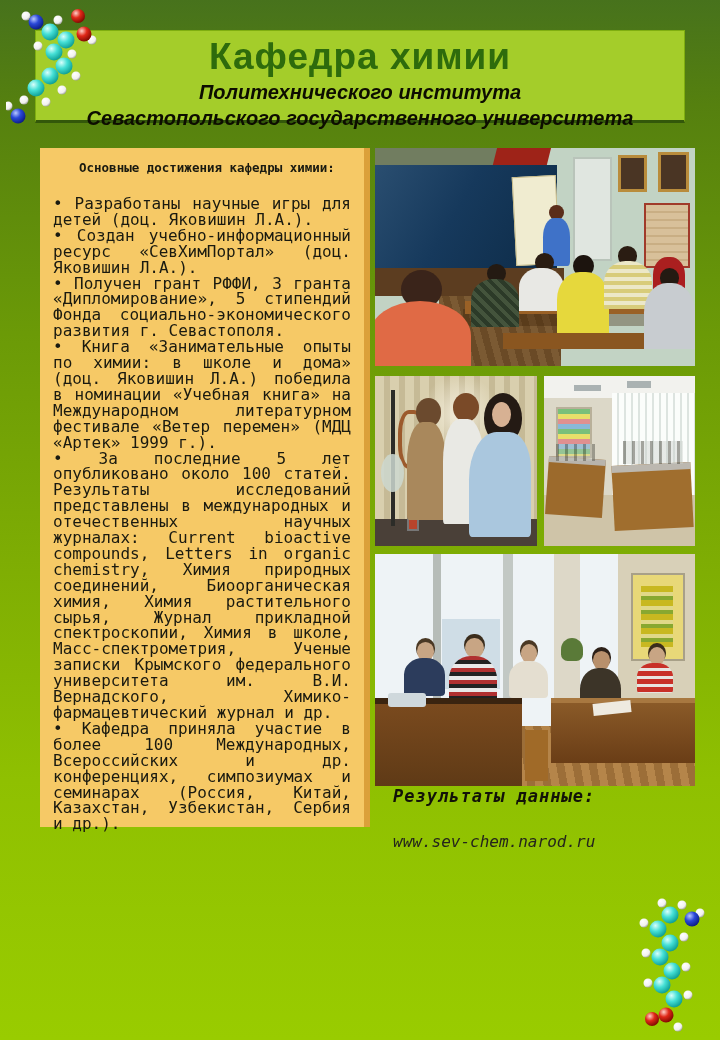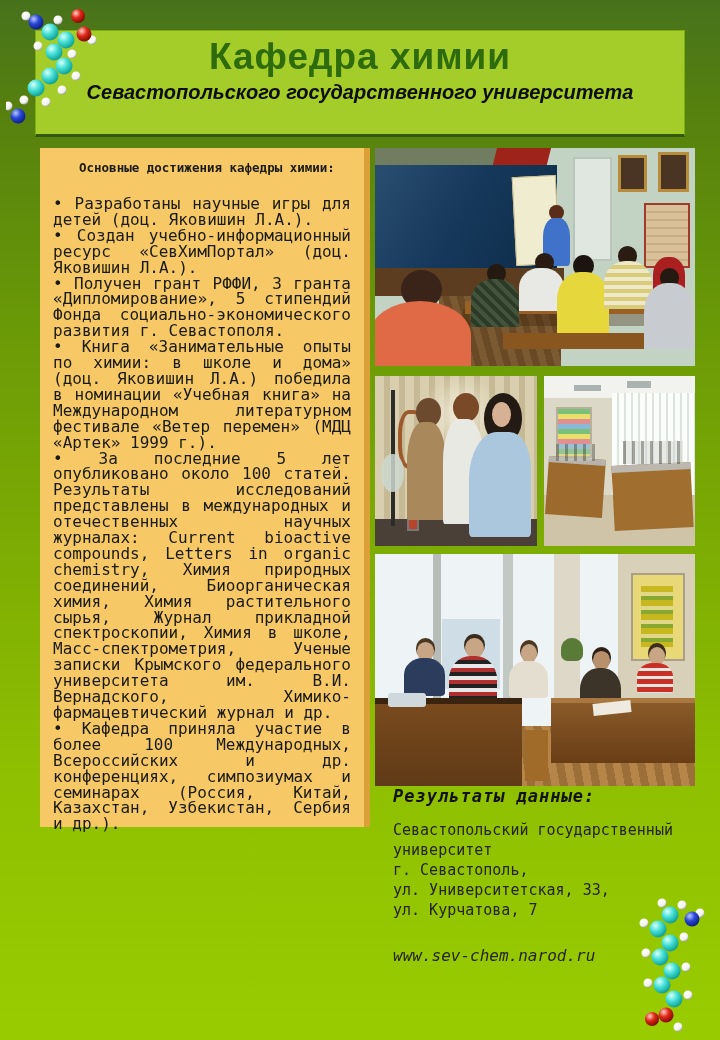--- a/index.html
+++ b/index.html
@@ -1,20 +1,20 @@
 <!DOCTYPE html>
 <html><head>
 <meta charset="utf-8">
 <style>
   html,body{margin:0;padding:0;background:#333;}
   .poster{position:relative;width:720px;height:1040px;overflow:hidden;
     background:linear-gradient(180deg,#47721c 0%,#55800f 10%,#6b9a07 32%,#7fae03 55%,#8fc001 75%,#99cc00 100%);
     font-family:"DejaVu Sans Mono", monospace;}
   
-  .header-band{position:absolute;left:35px;top:30px;width:650px;height:107px;
+  .header-band{position:absolute;left:35px;top:30px;width:650px;height:93px;
     background:#a4cd2a;border:1px solid #7fae10;border-bottom:3px solid #33580a;box-sizing:border-box;text-align:center;}
   .page-title{margin-top:4px;font-family:"Liberation Sans",sans-serif;font-weight:bold;font-size:37px;line-height:44px;color:#2e6b0c;letter-spacing:1px;}
   .subtitle{font-family:"Liberation Sans",sans-serif;font-weight:bold;font-style:italic;font-size:20px;line-height:26px;color:#0d0d00;}
   
   .panel{position:absolute;left:40px;top:148px;width:330px;height:679px;box-sizing:border-box;
     background:#f6c966;border-right:6px solid #dba03a;padding:12px 13px 10px 13px;color:#1a1a10;}
   .ach-heading{margin:0 0 20px 0;font-size:12.5px;line-height:16px;font-weight:bold;text-align:justify;text-indent:26px;}
   .ach-item{margin:0;font-size:16px;line-height:15.9px;text-align:justify;}
   
   .photo{position:absolute;overflow:hidden;background:#888;}
@@ -33,20 +33,21 @@
   .mol-tl{left:6px;top:6px;}
   .mol-br{left:612px;top:893px;}
 </style>
 </head>
 <body>
 
 <div class="poster">
 
   <div class="header-band">
     <div class="page-title">Кафедра химии</div>
+    <div class="subtitle">Политехнического института</div>
     <div class="subtitle">Севастопольского государственного университета</div>
   </div>
 
   <svg class="molecule mol-tl" width="112" height="122" viewBox="0 0 112 122">
     <defs>
       <radialGradient id="gCyan" cx="35%" cy="30%" r="75%">
           <stop offset="0%" stop-color="#d8fffb"></stop>
           <stop offset="45%" stop-color="#45e0d6"></stop>
           <stop offset="100%" stop-color="#0a9a90"></stop>
         </radialGradient>
@@ -186,28 +187,20 @@
     <div class="abs" style="left:82%;top:47%;width:11%;height:13%;background:repeating-linear-gradient(180deg,#c83028 0 5px,#e8e4e0 5px 8px);border-radius:45% 45% 10% 10%;"></div>
     <div class="abs" style="left:0;bottom:0;width:46%;height:38%;background:linear-gradient(180deg,#7a4a1e 0%,#5f3a16 100%);border-top:6px solid #3a2410;box-sizing:border-box;"></div>
     <div class="abs" style="left:4%;top:60%;width:12%;height:6%;background:#cfd8dc;border-radius:3px;"></div>
     <div class="abs" style="left:55%;top:62%;width:45%;height:28%;background:linear-gradient(180deg,#8a5a28 0%,#6a3d16 100%);border-top:5px solid #a87840;box-sizing:border-box;"></div>
     <div class="abs" style="left:47%;top:76%;width:7%;height:22%;background:#a06a28;"></div>
     <div class="abs" style="left:68%;top:64%;width:12%;height:5%;background:#eeeae0;transform:rotate(-6deg);"></div>
   </div>
 
   <div class="contact">
     <p class="contact-heading">Результаты данные:</p>
-    <div>
-
-    <div class="contact-line">Севастопольский государственный</div>
-        <div class="contact-line">университет</div>
-        <div class="contact-line">г. Севастополь,</div>
-        <div class="contact-line">ул. Университетская, 33,</div>
-        <div class="contact-line">ул. Курчатова, 7</div>
-      </div>
     <div class="contact-site">www.sev-chem.narod.ru</div>
   </div>
 
   <svg class="molecule mol-br" width="100" height="142" viewBox="0 0 100 142">
     <circle cx="88" cy="20" r="4.5" fill="url(#gWhite)"></circle>
       <circle cx="70" cy="12" r="4.5" fill="url(#gWhite)"></circle>
     <circle cx="80" cy="26" r="7.5" fill="url(#gBlue)"></circle>
     <circle cx="58" cy="22" r="8.5" fill="url(#gCyan)"></circle>
     <circle cx="50" cy="10" r="4.5" fill="url(#gWhite)"></circle>
     <circle cx="46" cy="36" r="8.5" fill="url(#gCyan)"></circle>

